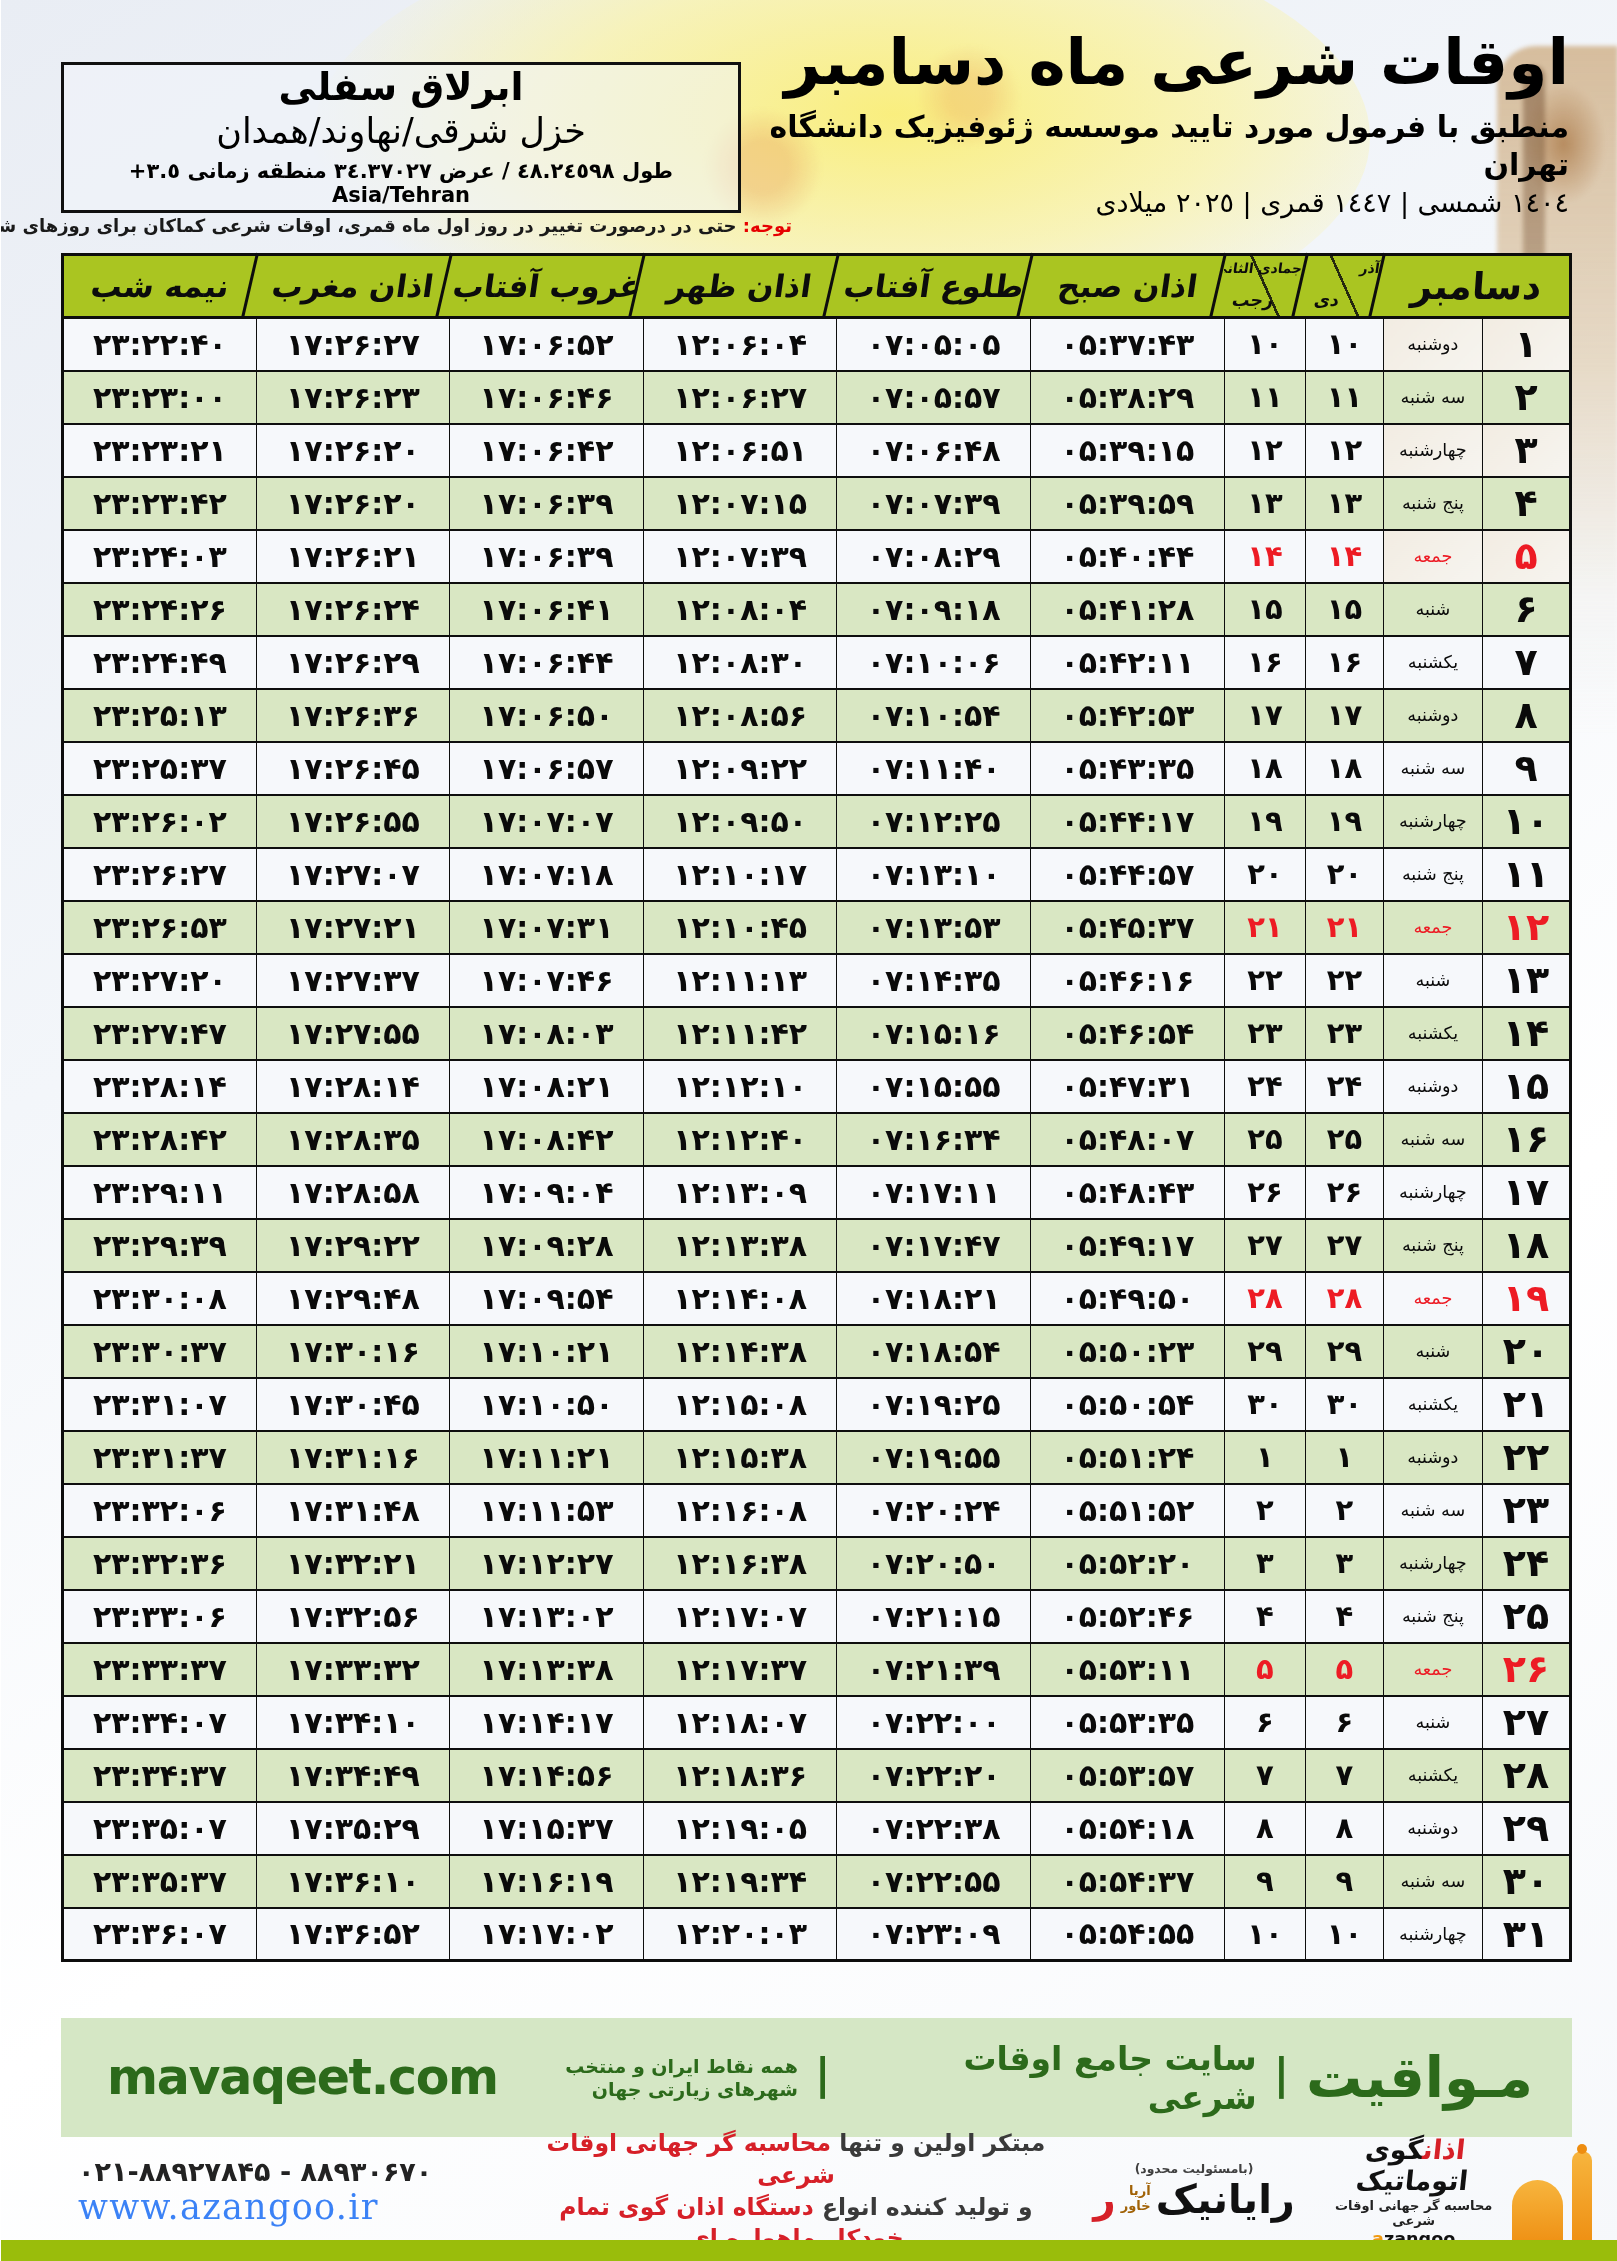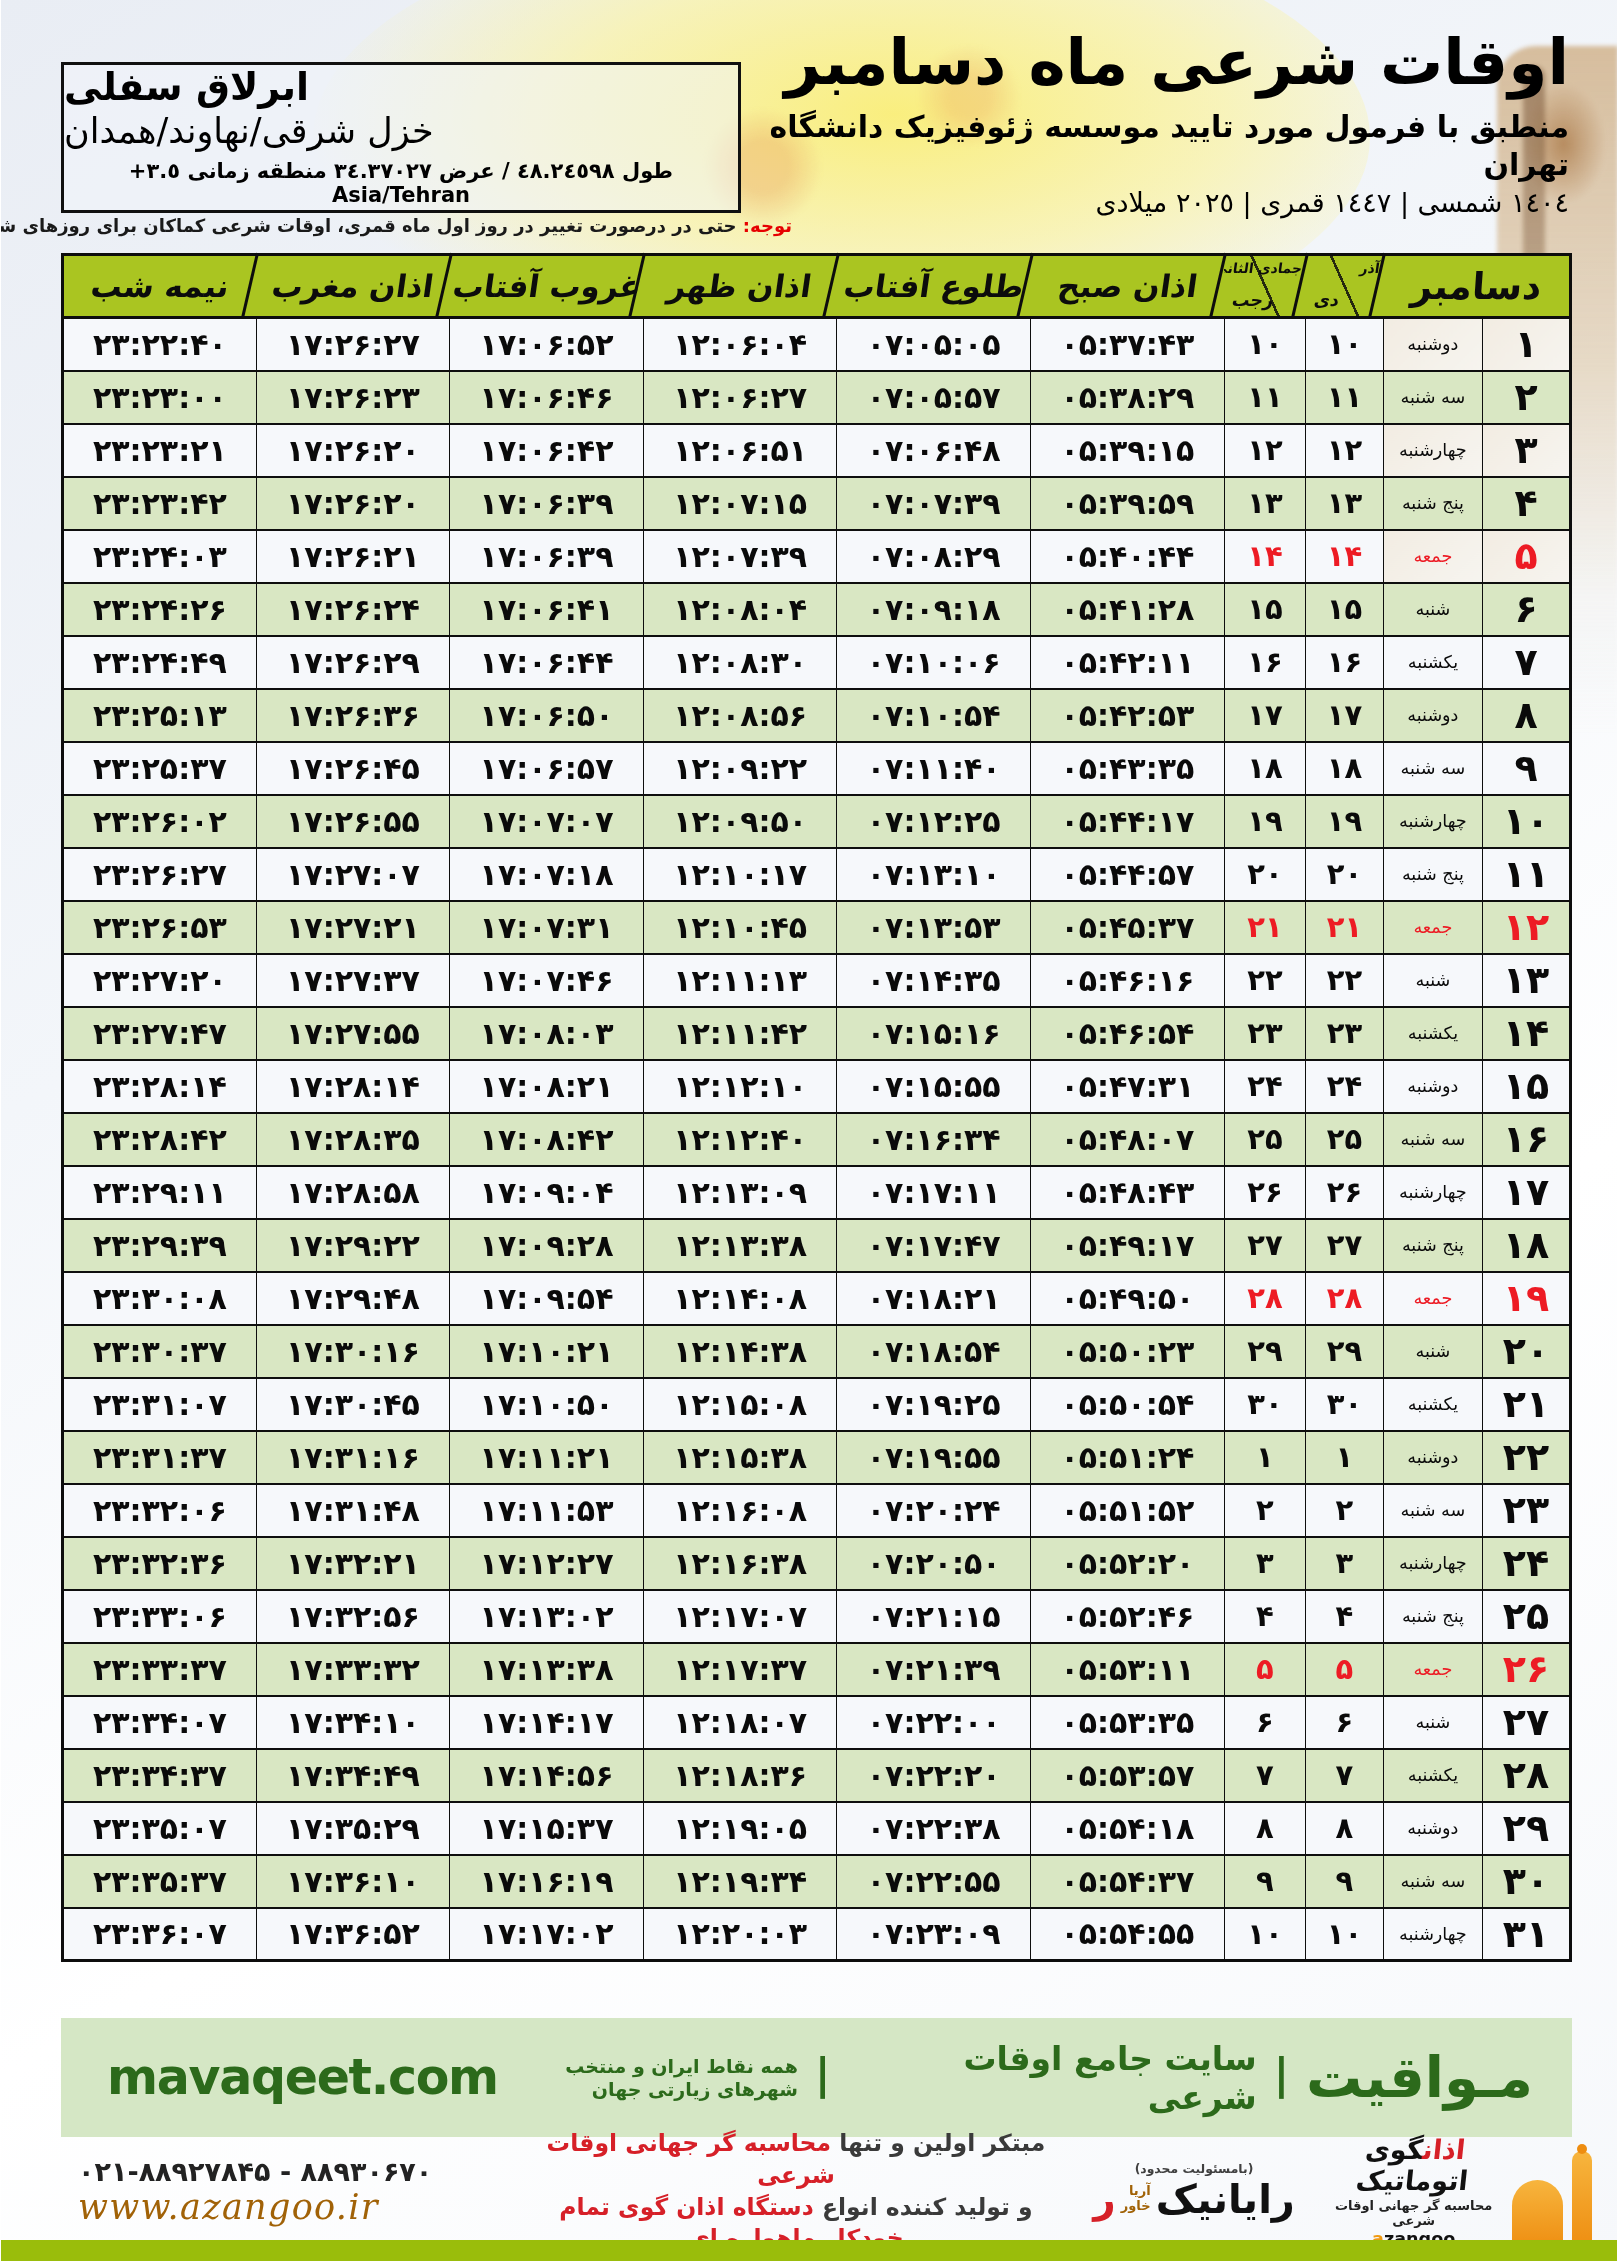--- a/index.html
+++ b/index.html
@@ -34,21 +34,21 @@
   .bg-shrine .minaret {
     position:absolute; left:26px; top:19.6px; width:22px; height:404px;
     background:linear-gradient(to bottom, rgba(120,85,55,.55), rgba(150,110,70,.25));
     border-radius:11px 11px 0 0; filter:blur(1.3px);
   }
 
   
   .loc-box {
     position:absolute; right:877px; top:62px; width:680px; height:151px;
     border:3.3px solid #101010; background:rgba(240,244,249,.55);
-    display:flex; flex-direction:column; align-items:flex-end; justify-content:center;
+    display:flex; flex-direction:column; align-items:center; justify-content:center;
     text-align:center; color:#000; gap:3.9px; direction:rtl; left:auto;
   }
   
   .loc-box { right:auto; left:61px; }
   .loc-name { font-size:38px; font-weight:bold; line-height:1.05; }
   .loc-region { font-size:35px; font-weight:normal; line-height:1.1; }
   .loc-coords { font-size:21px; font-weight:bold; margin-top:5.2px; }
 
   .title-block {
     position:absolute; right:49px; top:17px; width:861px;
@@ -123,21 +123,21 @@
   .fb-latin { font-size:49px; font-weight:bold; direction:ltr; letter-spacing:-1.3px; }
 
   
   .bottom-strip {
     position:absolute; left:0; top:2143px; width:1618px; height:97px;
     display:flex; align-items:center; direction:ltr; padding:0 26px 0 78px; gap:26px;
     background:transparent;
   }
   .contact { min-width:418px; }
   .phones  { font-size:27px; font-weight:bold; color:#222; direction:ltr; }
-  .site    { font-family:"DejaVu Serif", serif; font-size:35px; color:#a16207; letter-spacing:1.3px;font-style:italic; }
+  .site    { font-family:"DejaVu Serif", serif; font-size:35px; color:#3b82f6; letter-spacing:1.3px; }
   .promo   { direction:rtl; text-align:center; font-size:23.5px; font-weight:bold; line-height:1.35; color:#3a3a3a; min-width:496px; }
   .promo .red { color:#d62028; }
   .rayanik { direction:rtl; text-align:center; min-width:196px; position:relative; }
   .rayanik .ray-limited { font-size:12.4px; font-weight:bold; color:#404040; }
   .rayanik .ray-row { display:flex; align-items:center; justify-content:center; gap:5.2px; direction:rtl; }
   .rayanik .ray-mark { color:#d62028; font-size:39px; font-weight:bold; line-height:.8; }
   .rayanik .ray-name { font-size:40px; font-weight:bold; color:#111; letter-spacing:-0.7px; }
   .rayanik .ray-side { font-size:13px; font-weight:bold; color:#a16207; line-height:1.15; text-align:right; }
   .azangoo { display:flex; align-items:flex-end; gap:11.7px; direction:rtl; min-width:274px; }
   .az-shapes { position:relative; width:82px; height:104px; }

